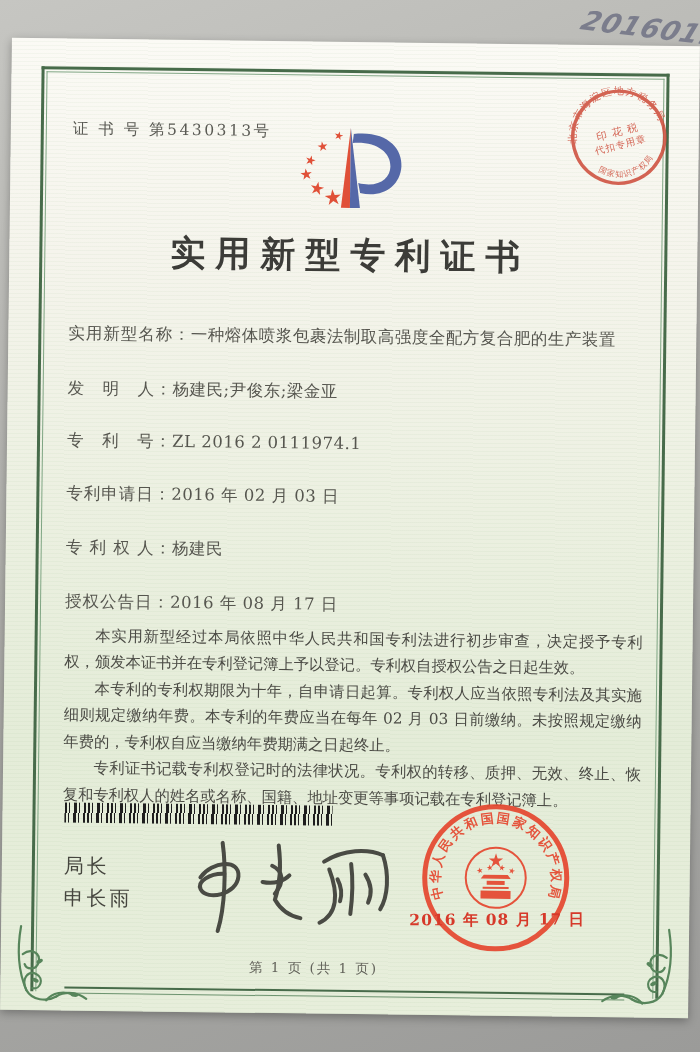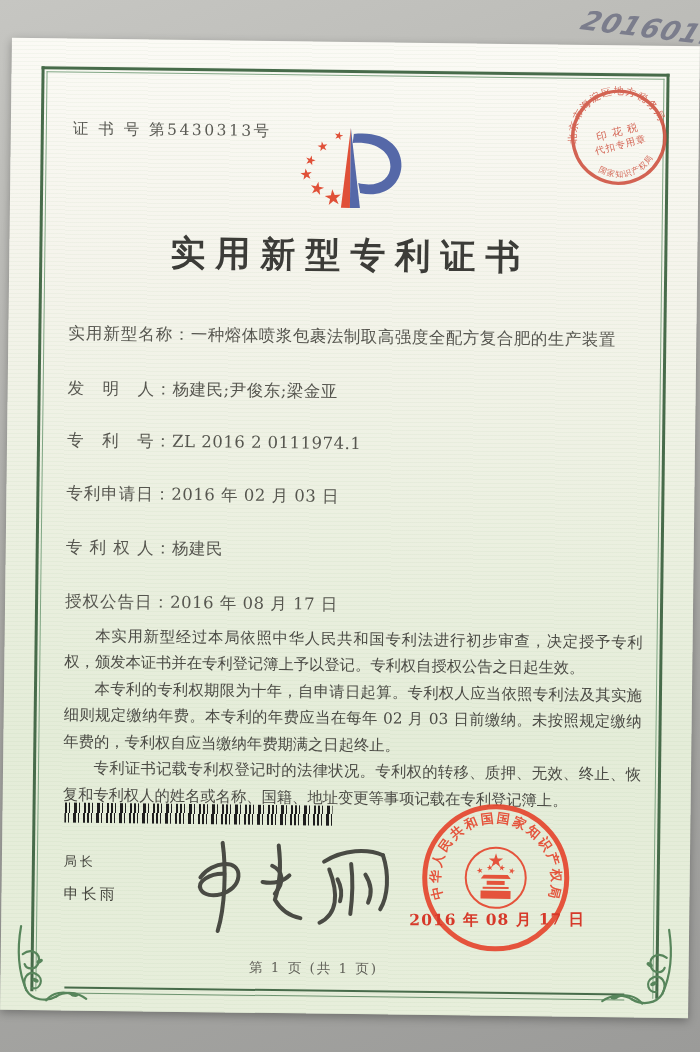--- a/index.html
+++ b/index.html
@@ -53,22 +53,22 @@
   .paras{
     position:absolute;left:60px;top:584px;width:578px;
     font-size:15.3px;line-height:1.73;color:#4b4b45;text-align:justify;
   }
   .paras p{margin:0;text-indent:2em;}
   .barcode{
     position:absolute;left:62px;top:764px;width:268px;height:20px;
     background:
       repeating-linear-gradient(90deg,#1e1e1e 0 2px,rgba(0,0,0,0) 2px 4px,#1e1e1e 4px 5px,rgba(0,0,0,0) 5px 9px,#1e1e1e 9px 12px,rgba(0,0,0,0) 12px 14px,#1e1e1e 14px 15px,rgba(0,0,0,0) 15px 19px,#1e1e1e 19px 21px,rgba(0,0,0,0) 21px 23px);
   }
-  .issuer-pos{position:absolute;left:62px;top:814px;font-size:13px;letter-spacing:3px;color:#46463f;}
-  .issuer-name{position:absolute;left:62px;top:846px;font-size:15px;letter-spacing:3px;color:#46463f;}
+  .issuer-pos{position:absolute;left:62px;top:814px;font-size:20px;letter-spacing:3px;color:#46463f;}
+  .issuer-name{position:absolute;left:62px;top:846px;font-size:20px;letter-spacing:3px;color:#46463f;}
   .signature{position:absolute;left:185px;top:794px;transform:rotate(-2deg);}
   .seal{position:absolute;left:414px;top:754px;opacity:.92;}
   .sealdate{
     position:absolute;left:406px;top:866px;width:180px;text-align:center;
     font-size:15.5px;font-weight:600;color:#d6392a;letter-spacing:1px;transform:rotate(-1deg);
   }
   .footer{
     position:absolute;left:30px;top:918px;width:622px;text-align:center;
     font-size:13.5px;letter-spacing:2px;color:#62625a;transform:translateX(-28px);
   }

